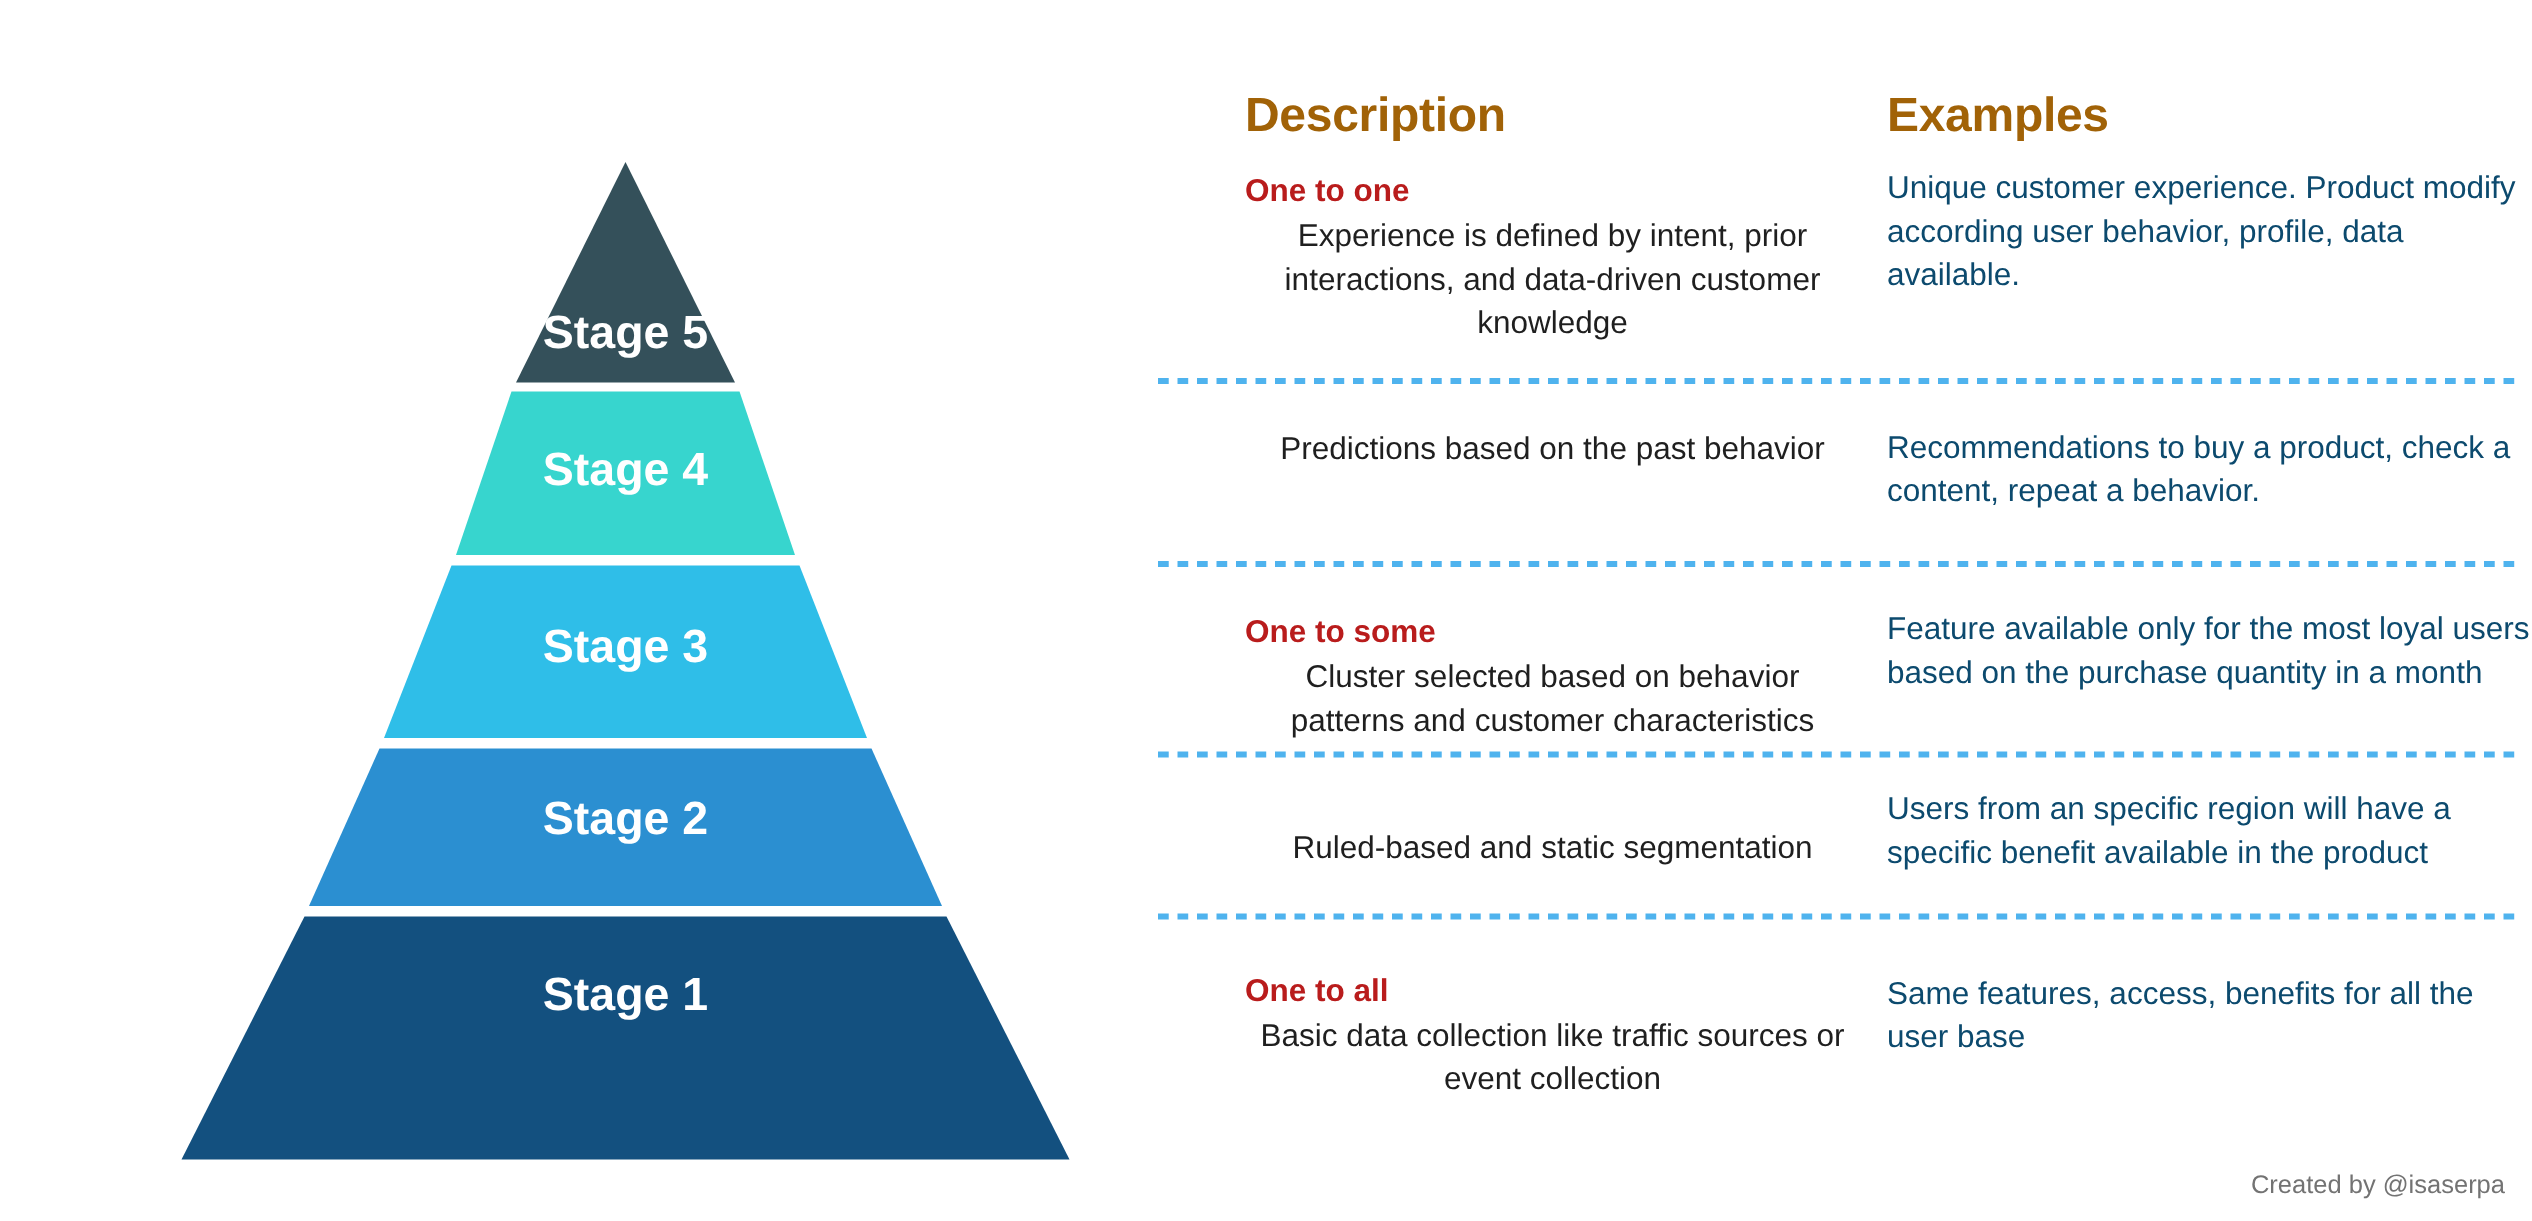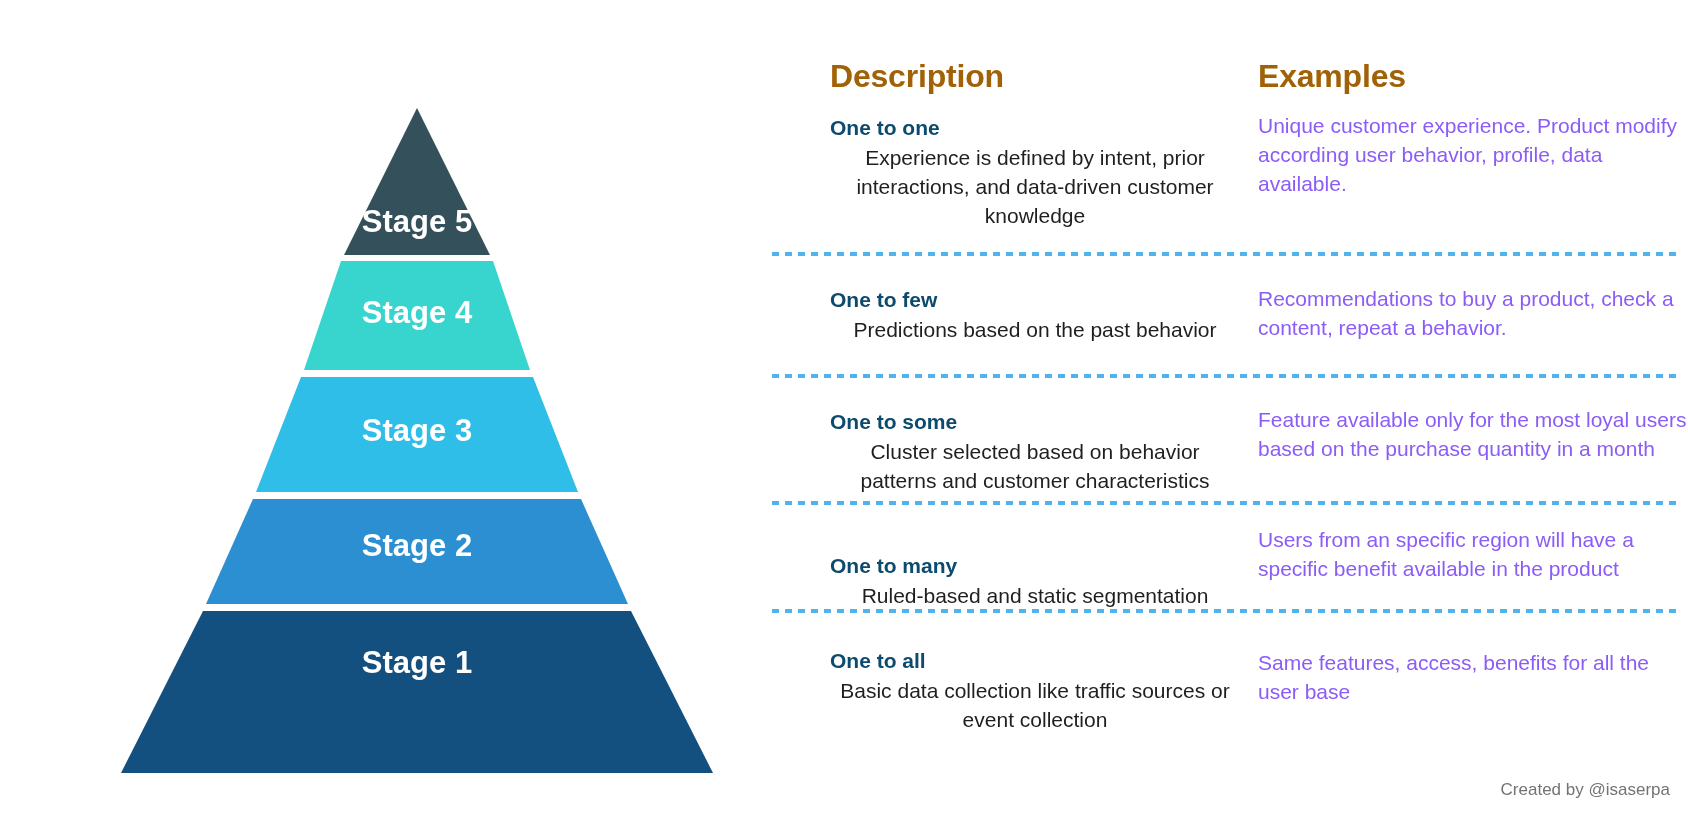--- a/index.html
+++ b/index.html
@@ -91,36 +91,36 @@
     box-sizing: border-box;
     padding-right: 18px;
   }
   .cell-example {
     width: 430px;
     box-sizing: border-box;
   }
   .term {
     font-size: 21px;
     font-weight: bold;
-    color: #0c4a6e;
+    color: #b91c1c;
     line-height: 1.38;
     margin: 0 0 1px 0;
   }
   .detail {
     font-size: 21px;
     font-weight: normal;
     color: #1f1f1f;
     line-height: 1.38;
     margin: 0;
     text-align: center;
   }
   .example-text {
     font-size: 21px;
     font-weight: normal;
-    color: #8b5cf6;
+    color: #0c4a6e;
     line-height: 1.38;
     margin: 0;
   }
 
   .divider {
     position: absolute;
     left: -58px;
     width: 908px;
     height: 4px;
     background-image: linear-gradient(to right, #4FB3EE 0px, #4FB3EE 7px, rgba(0,0,0,0) 7px, rgba(0,0,0,0) 13px);
@@ -216,21 +216,20 @@
           <div class="cell-example">
             <p class="example-text">Unique customer experience. Product modify according user behavior, profile, data available.</p>
           </div>
         </div>
         <div class="divider" style="background-image: linear-gradient(to right, rgb(79, 179, 238) 0px, rgb(79, 179, 238) 7px, rgba(0, 0, 0, 0) 7px, rgba(0, 0, 0, 0) 13px);"></div>
       </div>
 
       <div class="row" id="row-1">
         <div class="row-inner">
           <div class="cell-desc">
-            <p class="term">One to few</p>
             <p class="detail">Predictions based on the past behavior</p>
           </div>
           <div class="cell-example">
             <p class="example-text"> Recommendations to buy a product, check a content, repeat a behavior.</p>
           </div>
         </div>
         <div class="divider" style="background-image: linear-gradient(to right, rgb(79, 179, 238) 0px, rgb(79, 179, 238) 7px, rgba(0, 0, 0, 0) 7px, rgba(0, 0, 0, 0) 13px);"></div>
       </div>
 
       <div class="row" id="row-2">
@@ -242,21 +241,20 @@
           <div class="cell-example">
             <p class="example-text">Feature available only for the most loyal users based on the purchase quantity in a month</p>
           </div>
         </div>
         <div class="divider" style="background-image: linear-gradient(to right, rgb(79, 179, 238) 0px, rgb(79, 179, 238) 7px, rgba(0, 0, 0, 0) 7px, rgba(0, 0, 0, 0) 13px);"></div>
       </div>
 
       <div class="row" id="row-3">
         <div class="row-inner">
           <div class="cell-desc">
-            <p class="term">One to many</p>
             <p class="detail">Ruled-based and static segmentation</p>
           </div>
           <div class="cell-example">
             <p class="example-text">Users from an specific region will have a specific benefit available in the product</p>
           </div>
         </div>
         <div class="divider" style="background-image: linear-gradient(to right, rgb(79, 179, 238) 0px, rgb(79, 179, 238) 7px, rgba(0, 0, 0, 0) 7px, rgba(0, 0, 0, 0) 13px);"></div>
       </div>
 
       <div class="row" id="row-4">

